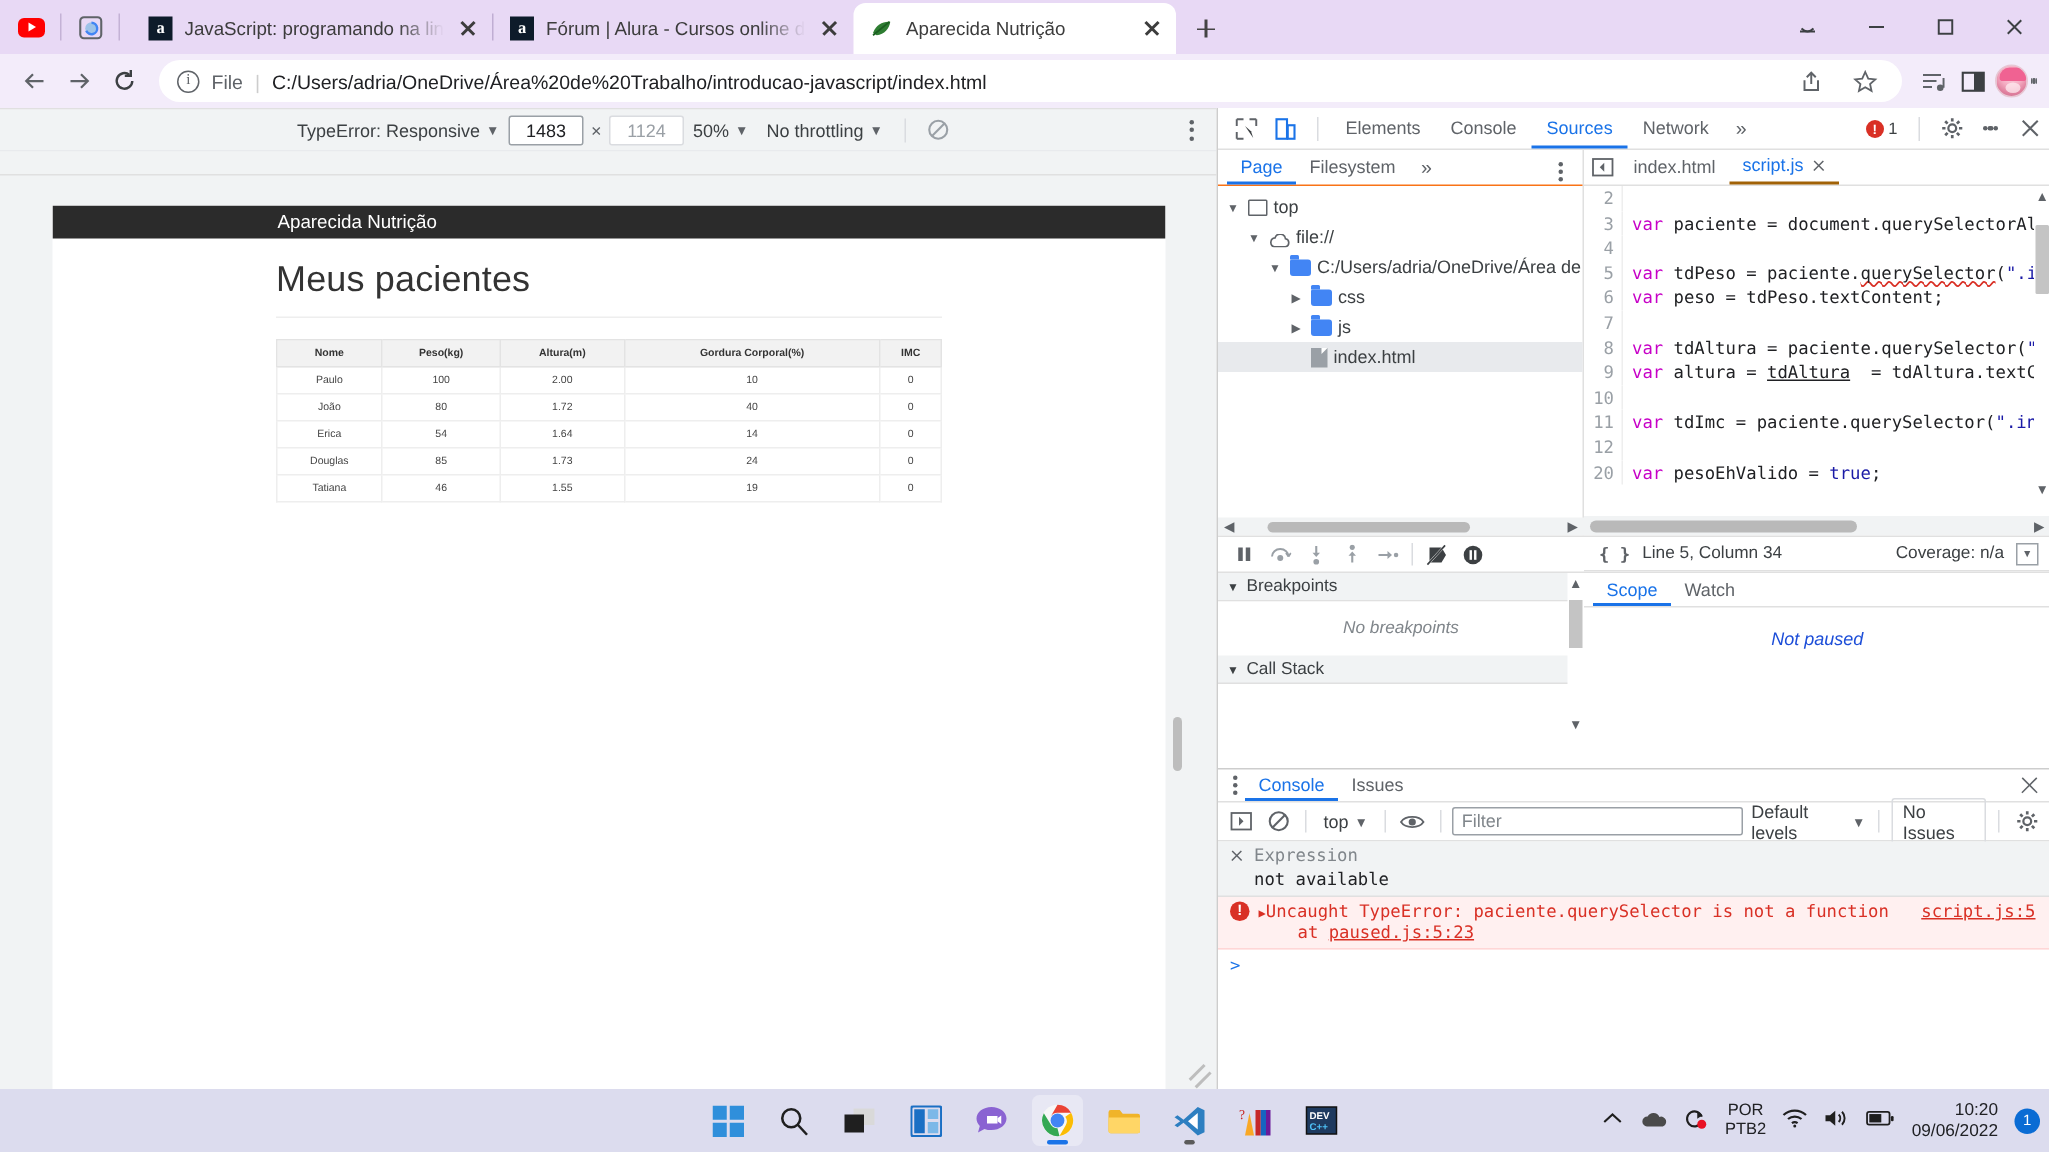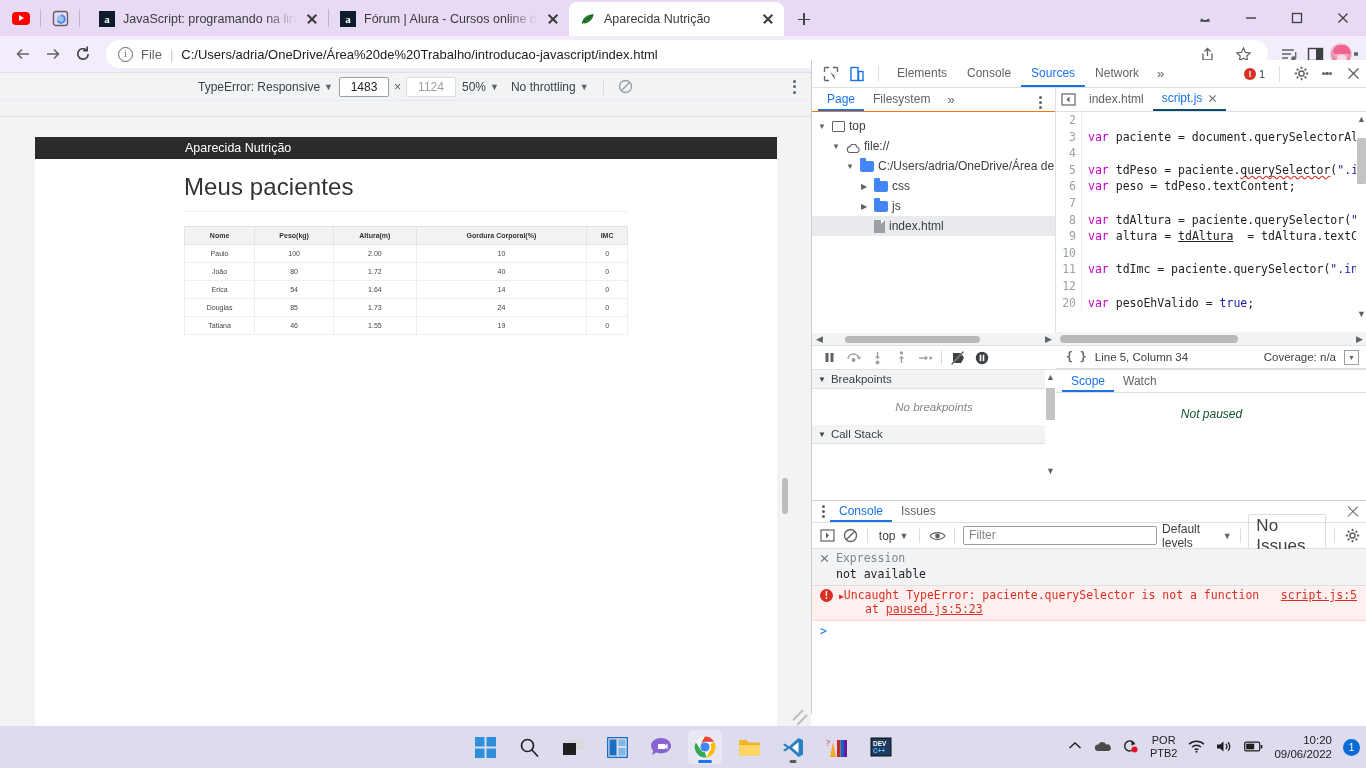--- a/index.html
+++ b/index.html
@@ -135,21 +135,21 @@
     border:1px solid #eeeeee; padding:5px 2px; text-align:center; font-size:7px; color:#444;
   }
   .corner-resize { position:absolute; right:6px; bottom:6px; width:12px; height:12px; }
   .corner-resize i { position:absolute; background:#bdbdbd; height:1.6px; width:14px; transform:rotate(-45deg); transform-origin:left; }
   .vsplit-handle {
     position:absolute; left:782px; top:405px; width:6px; height:36px; background:#bdbdbd; border-radius:3px;
   }
 
   
   #devtools {
-    position:absolute; left:811px; top:60px; width:555px; height:654px;
+    position:absolute; left:811px; top:72px; width:555px; height:654px;
     background:#ffffff; border-left:1px solid #cdcdcd; font-size:12px; color:#3c4043;
   }
   .dt-main-tabs {
     height:28px; display:flex; align-items:center; border-bottom:1px solid #e0e0e0; background:#fff;
     padding-left:6px;
   }
   .insp-icon, .device-icon { width:26px; height:26px; display:flex; align-items:center; justify-content:center; }
   .panel-tab { padding:0 10px; height:27px; line-height:27px; color:#5f6368; font-size:12px; cursor:default; }
   .panel-tab.sel { color:#1a73e8; border-bottom:2px solid #1a73e8; }
   .chev { padding:0 8px; color:#5f6368; font-size:13px; }
@@ -181,21 +181,21 @@
   .ic-doc { width:11px; height:13px; background:#9aa0a6; position:relative; }
   .ic-doc:after { content:""; position:absolute; right:0; top:0; border-left:4px solid #fff; border-bottom:4px solid transparent;}
   .nav-hscroll { position:absolute; left:0; bottom:0; width:244px; height:12px; background:#f1f3f4; display:flex; align-items:center; }
   .nav-hscroll .thumb { height:7px; background:#b9b9b9; border-radius:4px; margin-left:18px; width:135px;}
   .hs-arrow { font-size:9px; color:#5f6368; padding:0 4px; }
 
   .editor-pane { flex:1 1 auto; position:relative; background:#fff; }
   .ed-tabs { height:24px; display:flex; align-items:center; border-bottom:1px solid #e0e0e0; }
   .ed-collapse { width:24px; display:flex; align-items:center; justify-content:center; }
   .ed-tab { padding:0 9px; height:23px; line-height:23px; font-size:12px; color:#5f6368; display:flex; align-items:center; gap:6px;}
-  .ed-tab.sel { color:#1a73e8; border-bottom:2px solid #0c4a6e; }
+  .ed-tab.sel { color:#1a73e8; border-bottom:2px solid #a16207; }
   .ed-tab-x { position:relative; width:9px; height:9px; display:inline-block; }
   .ed-tab-x:before,.ed-tab-x:after { content:""; position:absolute; left:0; top:4px; width:9px; height:1.3px; background:#5f6368;}
   .ed-tab-x:before{transform:rotate(45deg);} .ed-tab-x:after{transform:rotate(-45deg);}
 
   .code {
     position:absolute; left:0; top:24px; right:0; bottom:24px; overflow:hidden;
     font-family:"DejaVu Sans Mono", monospace; font-size:11.5px; line-height:16.6px;
   }
   .code-line { display:flex; height:16.6px; white-space:pre; }
   .gutter {
@@ -230,41 +230,41 @@
      color:#3c4043; background:#f1f3f4; border-bottom:1px solid #e0e0e0; }
   .sect-body { height:36px; display:flex; align-items:center; justify-content:center;
      font-style:italic; color:#80868b; font-size:11.5px; background:#fff;}
   .dbg-vscroll { position:absolute; right:0; top:24px; width:11px; height:108px; background:#fff;}
   .dbg-thumb { position:absolute; left:1px; top:18px; width:9px; height:32px; background:#c4c4c4;}
 
   .dbg-right { position:absolute; left:244px; top:309px; width:311px; height:131px; border-top:1px solid #e0e0e0; background:#fff;}
   .scope-tabs { height:23px; display:flex; align-items:center; border-bottom:1px solid #e0e0e0; padding-left:6px;}
   .scope-tab { padding:0 9px; height:22px; line-height:22px; font-size:12px; color:#5f6368;}
   .scope-tab.sel { color:#1a73e8; border-bottom:2px solid #1a73e8;}
-  .notpaused { height:42px; display:flex; align-items:center; justify-content:center; font-style:italic; color:#14532d;}
+  .notpaused { height:42px; display:flex; align-items:center; justify-content:center; font-style:italic; color:#1d4ed8;}
 
   
   .drawer { position:absolute; left:0; top:440px; width:555px; height:214px; border-top:1px solid #cdcdcd; background:#fff;}
   .drawer-tabs { height:22px; display:flex; align-items:center; padding-left:4px; border-bottom:1px solid #e0e0e0;}
   .dw-kebab { width:14px; }
   .dw-kebab i { display:block; width:3px; height:3px; border-radius:50%; background:#5f6368; margin:2px auto; }
   .dw-tab { padding:0 9px; height:21px; line-height:21px; font-size:12px; color:#5f6368;}
   .dw-tab.sel { color:#1a73e8; border-bottom:2px solid #1a73e8;}
   .dw-x { margin-left:auto; margin-right:6px; width:16px; height:16px; position:relative;}
   .dw-x:before,.dw-x:after{content:"";position:absolute;left:1px;top:7px;width:14px;height:1.3px;background:#5f6368;}
   .dw-x:before{transform:rotate(45deg);} .dw-x:after{transform:rotate(-45deg);}
 
   .console-toolbar { height:26px; display:flex; align-items:center; gap:5px; padding:0 6px; border-bottom:1px solid #e0e0e0;}
   .ct-btn { width:22px; height:20px; display:flex; align-items:center; justify-content:center;}
   .ct-sep { width:1px; height:15px; background:#dadce0; margin:0 3px;}
   .ctx-sel { display:flex; align-items:center; gap:4px; font-size:12px; color:#3c4043; padding:0 3px;}
   .filter-input { flex:0 0 194px; height:19px; border:1px solid #9aa0a6; border-radius:2px;
      font-size:12px; color:#80868b; padding:0 5px; line-height:17px; background:#fff;}
   .levels { font-size:12px; color:#3c4043; display:flex; align-items:center; gap:4px;}
-  .noissues { border:1px solid #dadce0; border-radius:2px; padding:1px 7px; font-size:17px; color:#3c4043;}
+  .noissues { border:1px solid #dadce0; border-radius:2px; padding:1px 7px; font-size:12px; color:#3c4043;}
 
   .console-body { position:relative; height:160px; font-family:"DejaVu Sans Mono", monospace; font-size:11.5px;}
   .msg-expr { background:#f1f3f4; border-bottom:1px solid #e0e0e0; padding:2px 0 4px 8px; color:#5f6368;}
   .msg-expr .hdr { display:flex; align-items:center; gap:7px; color:#80868b;}
   .xmark { position:relative; width:9px; height:9px; display:inline-block;}
   .xmark:before,.xmark:after{content:"";position:absolute;left:0;top:4px;width:9px;height:1.3px;background:#5f6368;}
   .xmark:before{transform:rotate(45deg);} .xmark:after{transform:rotate(-45deg);}
   .msg-expr .val { padding-left:16px; color:#202124; margin-top:2px;}
   .msg-err {
     background:#fff0f0; border-bottom:1px solid #ffd6d6; padding:2px 8px 4px 8px;

